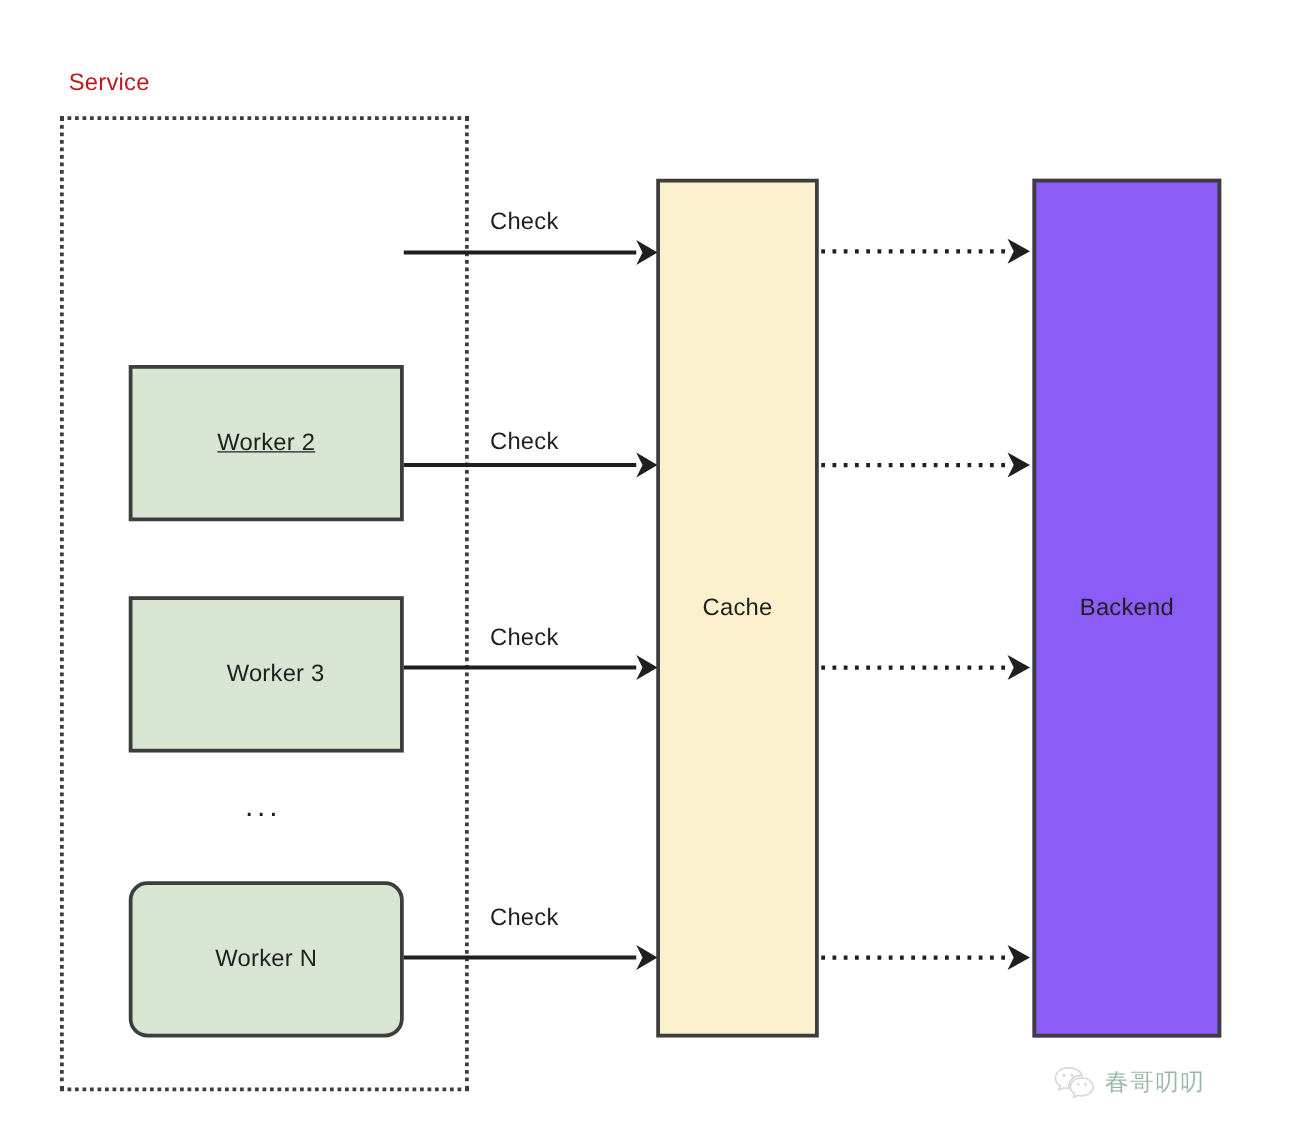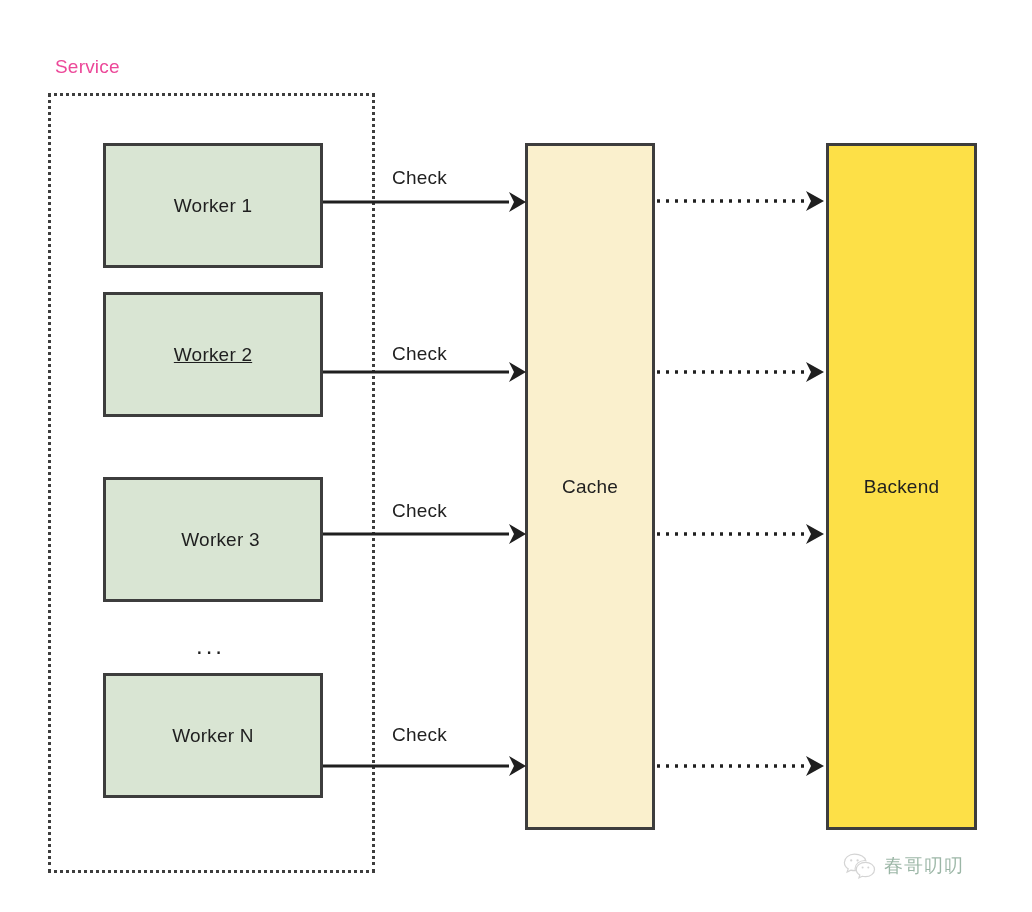--- a/index.html
+++ b/index.html
@@ -18,21 +18,21 @@
     background: #ffffff;
     overflow: hidden;
   }
 
   
   #service-label {
     position: absolute;
     left: 55px;
     top: 56px;
     font-size: 19px;
-    color: #ec4899;
+    color: #b91c1c;
     letter-spacing: 0.2px;
     white-space: nowrap;
   }
   #service-boundary {
     position: absolute;
     left: 48px;
     top: 93px;
     width: 327px;
     height: 780px;
     box-sizing: border-box;
@@ -68,21 +68,21 @@
     top: 143px;
     width: 130px;
     height: 687px;
     background: #faf0cd;
   }
   #node-backend {
     left: 826px;
     top: 143px;
     width: 151px;
     height: 687px;
-    background: #fde047;
+    background: #8b5cf6;
   }
 
   
   #workers-ellipsis {
     position: absolute;
     left: 196px;
     top: 634px;
     font-size: 24px;
     color: #1f1f1f;
     letter-spacing: 3px;
@@ -143,33 +143,30 @@
 </style>
 </head>
 <body>
 
 <div id="canvas">
 
   <div id="service-label">Service</div>
 
   <div id="service-boundary"></div>
 
-  <div class="node worker" style="top:143px;">
-    <span class="node-label">Worker 1</span>
-  </div>
 
   <div class="node worker" style="top:292px;text-decoration:underline;">
     <span class="node-label">Worker 2</span>
   </div>
 
   <div class="node worker" style="top:477px;padding-left:15px;">
     <span class="node-label">Worker 3</span>
   </div>
 
-  <div class="node worker" style="top:673px;">
+  <div class="node worker" style="top:705px;border-radius:15px;">
     <span class="node-label">Worker N</span>
   </div>
 
   <div id="workers-ellipsis">...</div>
 
   <div class="node" id="node-cache">
     <span class="node-label">Cache</span>
   </div>
 
   <div class="node" id="node-backend">

